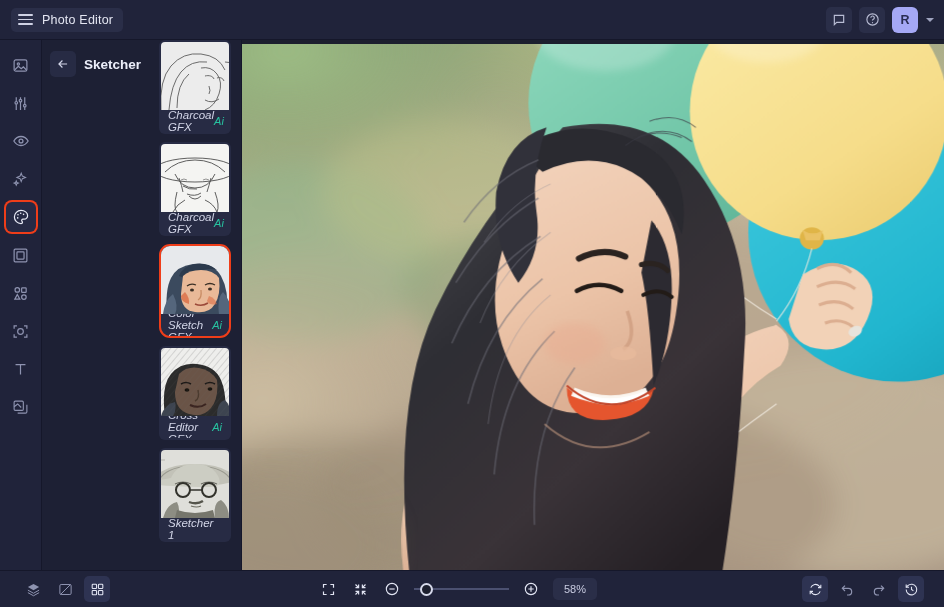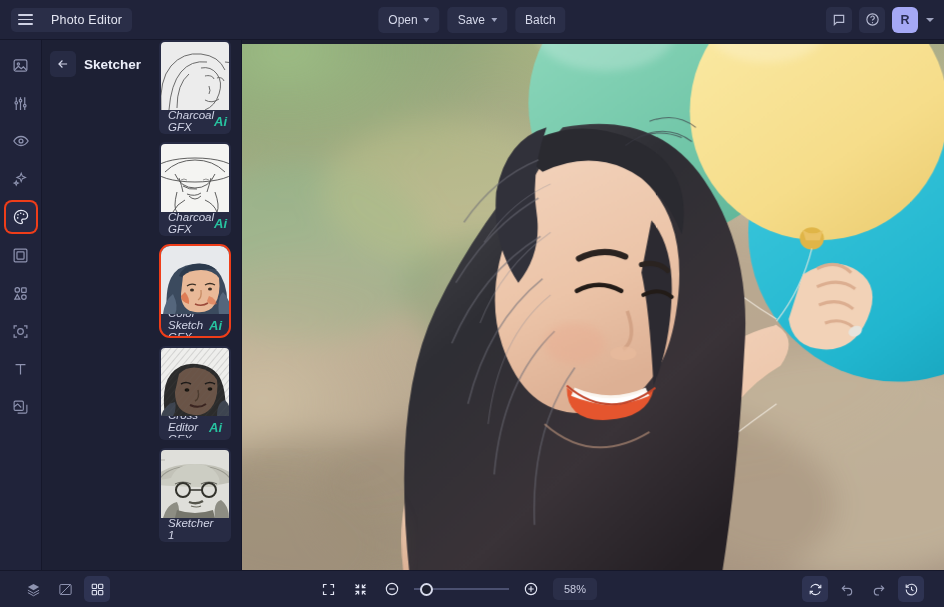--- a/index.html
+++ b/index.html
@@ -13,21 +13,21 @@
 
   
   .topbar {
     height: 40px; flex: 0 0 40px;
     background: #20233a;
     display: flex; align-items: center;
     position: relative;
     border-bottom: 1px solid #15172a;
   }
   .brand {
-    display: flex; align-items: center; gap: 18px;
+    display: flex; align-items: center; gap: 9px;
     margin-left: 11px; padding: 5px 10px 5px 7px;
     background: #2a2e48; border-radius: 5px;
     cursor: pointer;
   }
   .hamburger { width: 15px; display: flex; flex-direction: column; gap: 3px; }
   .hamburger i { display: block; height: 1.6px; background: #cfd2e4; border-radius: 2px; }
   .brand-name { color: #e4e6f2; font-size: 12.5px; letter-spacing: .2px; }
 
   .center-actions {
     position: absolute; left: 50%; transform: translateX(-50%);
@@ -127,21 +127,21 @@
   }
   .card.sel { border-color: #ef3d19; border-radius: 11px; }
   .thumb { height: 68px; position: relative; overflow: hidden; }
   .card-foot {
     height: 22px; display: flex; align-items: center;
     padding: 0 7px;
   }
   .card-label { color: #d2d5e7; font-size: 11.5px; font-style: italic; }
   .ai-badge {
     margin-left: auto; color: #27c3a0;
-    font-size: 13px; font-weight: bold; font-style: italic;
+    font-size: 11px; font-weight: normal; font-style: italic;
   }
 
   
   .canvas-wrap {
     flex: 1; background: #1c1f2e;
     display: flex; flex-direction: column; min-width: 0;
   }
   .stage {
     flex: 1; position: relative; overflow: hidden;
     margin: 4px 0 0 0;
@@ -187,33 +187,20 @@
 
   <div class="brand">
     <span class="hamburger">
         <i></i>
         <i></i>
         <i></i>
       </span>
     <span class="brand-name">Photo Editor</span>
   </div>
 
-  <div class="center-actions">
-    <button class="tbtn">
-      <span>Open</span>
-      <span class="chev"></span>
-    </button>
-    <button class="tbtn">
-      <span>Save</span>
-      <span class="chev"></span>
-    </button>
-    <button class="tbtn">
-      <span>Batch</span>
-    </button>
-  </div>
 
   <div class="right-actions">
     <div class="iconbtn">
       <svg width="14" height="14" viewBox="0 0 24 24" fill="none" stroke="currentColor" stroke-width="2">
         <path d="M4 4h16v12H8l-4 4z"></path>
       </svg>
     </div>
     <div class="iconbtn">
       <svg width="15" height="15" viewBox="0 0 24 24" fill="none" stroke="currentColor" stroke-width="1.8">
         <circle cx="12" cy="12" r="9"></circle>

